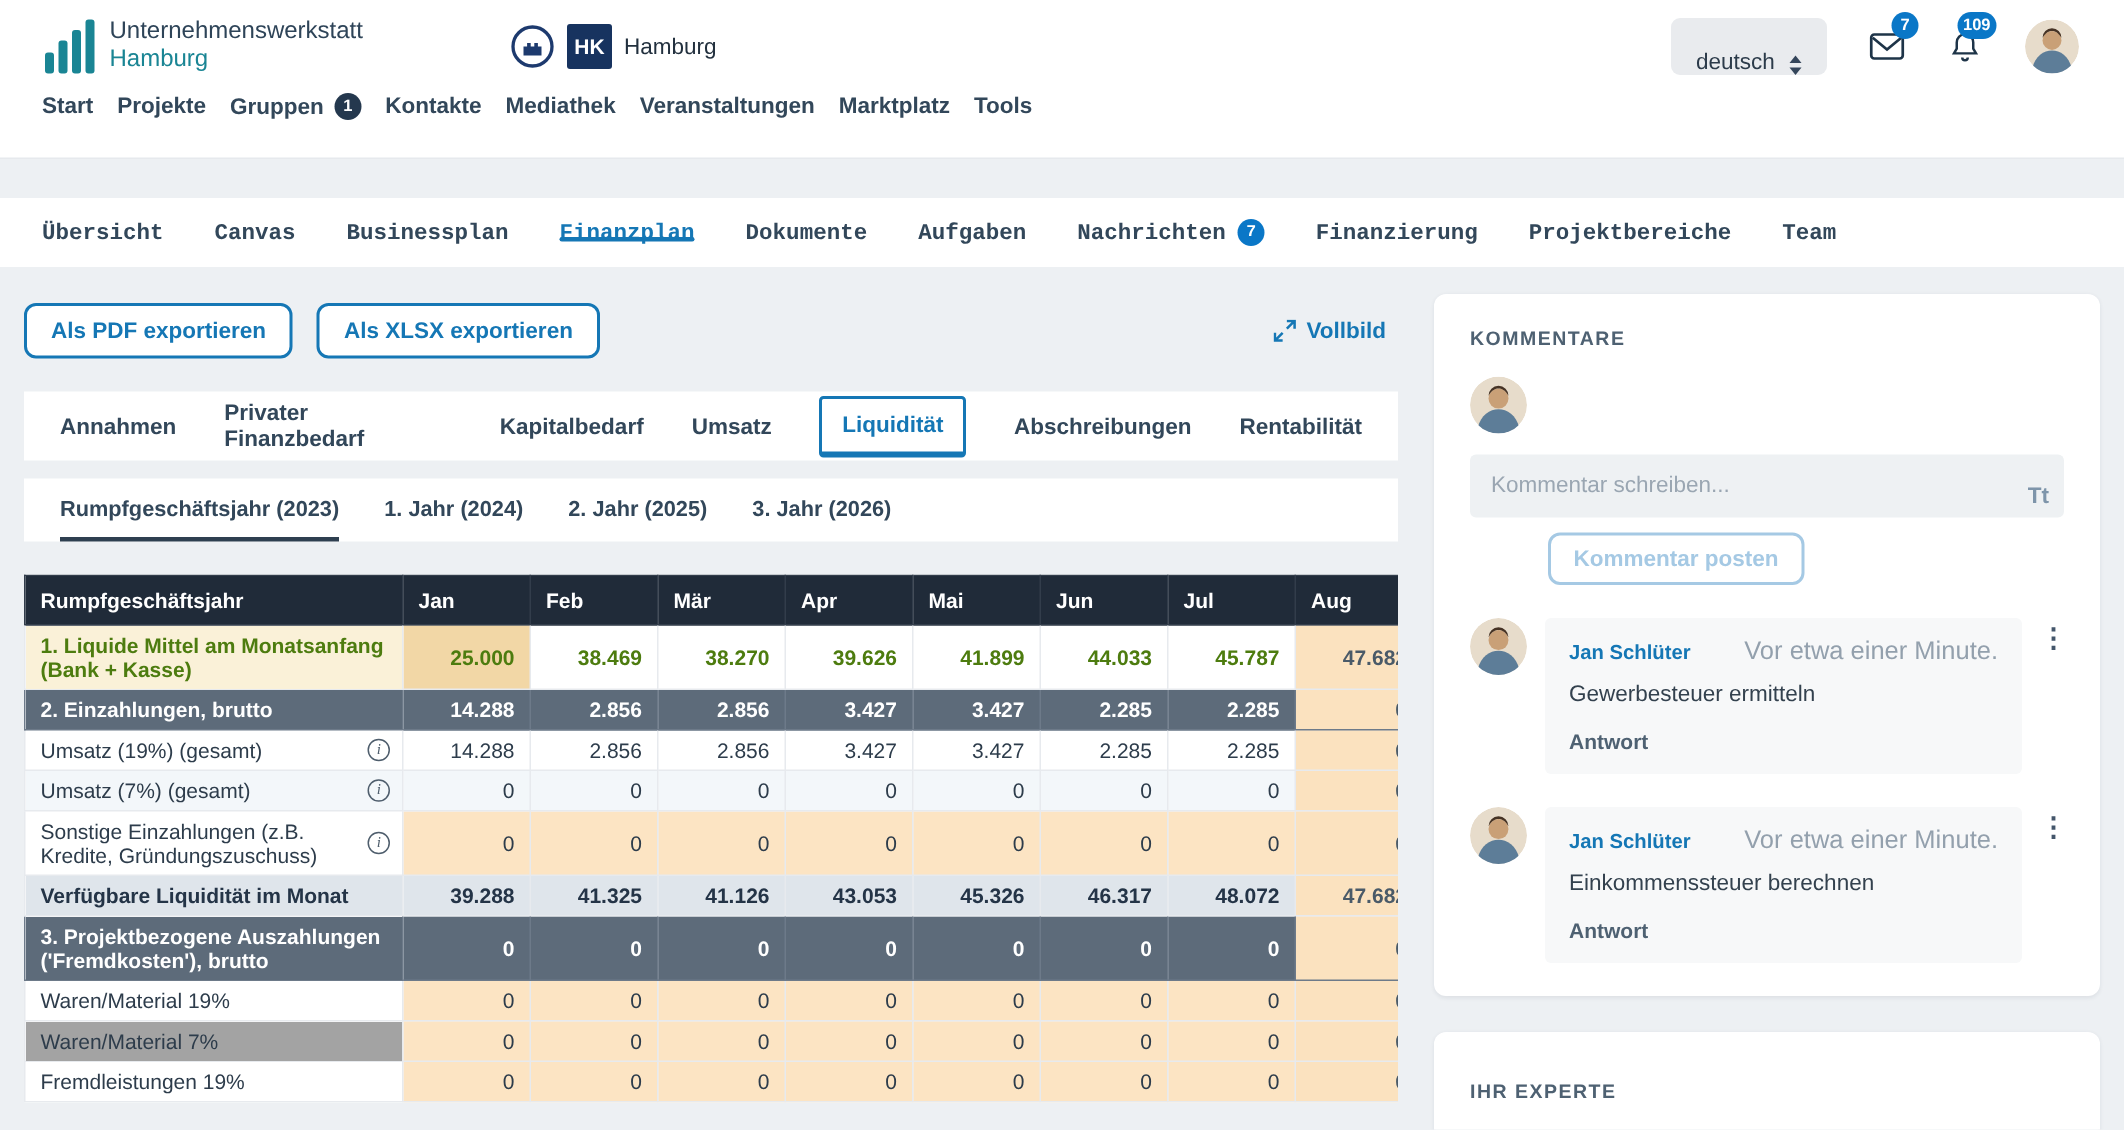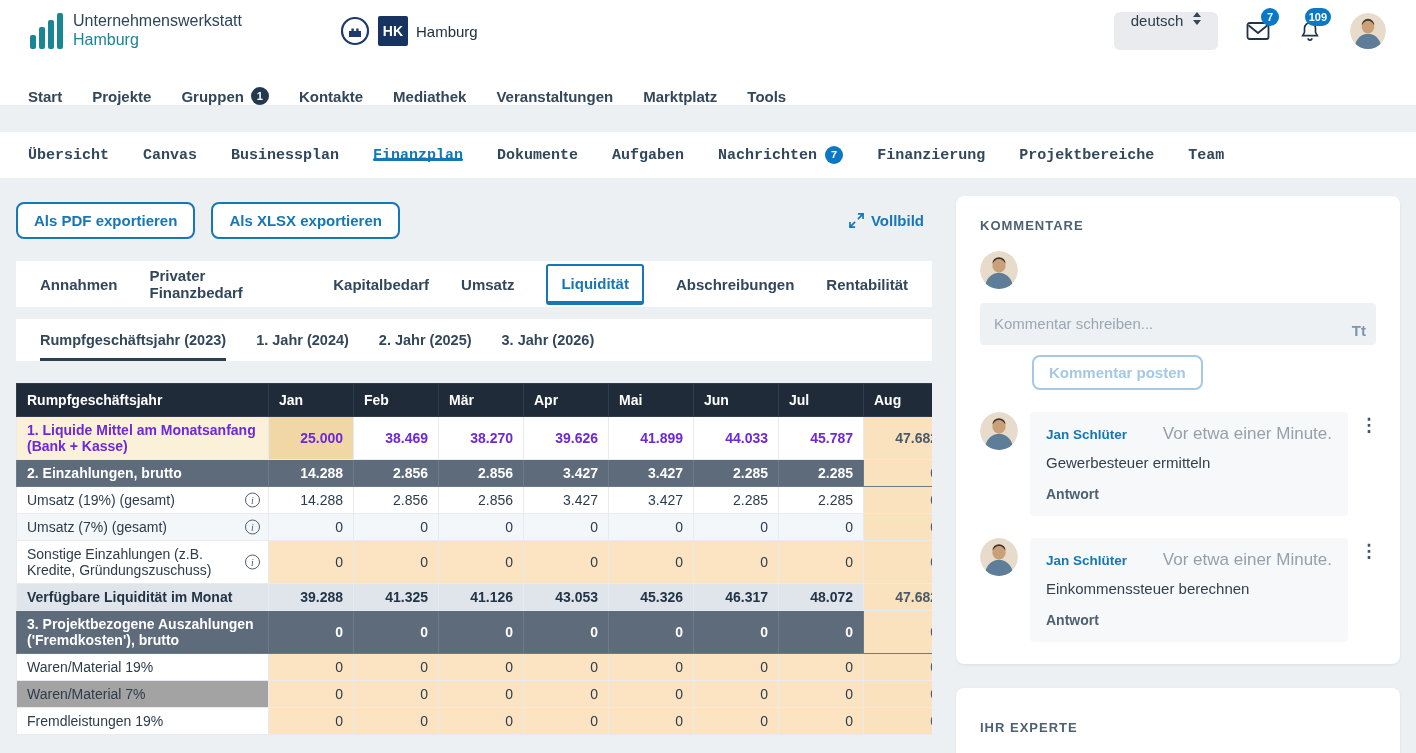--- a/index.html
+++ b/index.html
@@ -23,37 +23,37 @@
   .brand-icon i:nth-child(4){height:36px;}
   .brand-text{display:flex;flex-direction:column;line-height:1.18;font-size:16px;color:#2e4458;}
   .brand-text .teal{color:var(--teal);}
   .partner{display:flex;align-items:center;gap:8px;margin-left:98px;}
   .emblem svg{width:30px;height:30px;display:block;}
   .hk-box{width:30px;height:30px;background:#17335f;color:#fff;display:flex;align-items:center;
     justify-content:center;font-weight:700;font-size:14px;border-radius:2px;}
   .partner-city{font-size:15px;color:#22303e;}
   .top-right{margin-left:auto;display:flex;align-items:center;gap:28px;}
   .lang-select{height:38px;min-width:104px;background:#e9ebee;border-radius:6px;display:flex;
-    align-items:flex-start;justify-content:center;gap:10px;padding:0 14px;font-size:15px;color:#2c3b4a;cursor:pointer;}
+    align-items:flex-end;justify-content:center;gap:10px;padding:0 14px;font-size:15px;color:#2c3b4a;cursor:pointer;}
   .updown i{display:block;width:0;height:0;border-left:4px solid transparent;border-right:4px solid transparent;}
   .updown .up{border-bottom:5px solid #34455a;margin-bottom:3px;}
   .updown .down{border-top:5px solid #34455a;}
   .icon-wrap{position:relative;display:flex;cursor:pointer;}
   .icon-wrap svg{width:24px;height:22px;}
   .badge{background:var(--badge-blue);color:#fff;font-size:11px;font-weight:700;border-radius:9px;
     min-width:18px;height:18px;display:inline-flex;align-items:center;justify-content:center;padding:0 4px;line-height:1;}
   .icon-wrap .badge{position:absolute;top:-12px;right:-9px;}
   .badge-dark{background:#24384e;}
   .avatar{border-radius:50%;overflow:hidden;display:inline-block;flex:none;}
   .avatar svg{display:block;width:100%;height:100%;}
   .size36{width:36px;height:36px;}
   .size38{width:38px;height:38px;}
 
   
-  .mainnav{height:44px;background:#fff;display:flex;align-items:flex-end;gap:30px;padding:0 28px;
+  .mainnav{height:44px;background:#fff;display:flex;align-items:flex-start;gap:16px;padding:0 28px;
     border-bottom:1px solid #e6e9ed;}
   .nav-item{display:flex;align-items:center;gap:7px;font-size:15px;font-weight:700;color:var(--nav-text);cursor:pointer;}
 
   
   .projectbar{margin-top:26px;height:46px;background:#fff;display:flex;align-items:center;gap:34px;padding:17px 28px;font-family:Liberation Mono, monospace;}
   .proj-tab{position:relative;height:100%;display:flex;align-items:center;gap:8px;font-size:15px;
     font-weight:700;color:var(--nav-text);cursor:pointer;}
   .proj-tab.active{color:var(--accent);}
   .proj-tab.active::after{content:"";position:absolute;left:0;right:0;bottom:0;height:3px;background:var(--accent);border-radius:2px;}
 
@@ -82,21 +82,21 @@
   .fin-table{border-collapse:collapse;table-layout:fixed;width:932px;font-size:14px;}
   .fin-table th,.fin-table td{border:1px solid #e7eaee;padding:5px 10px;vertical-align:middle;}
   .fin-table thead th{background:var(--table-header-bg);color:#fff;text-align:left;font-weight:700;
     border-color:#323d4b;padding:8px 10px;}
   td.label{color:#2d3c4b;position:relative;}
   td.label.has-info{padding-right:30px;}
   .info-icon{position:absolute;right:8px;top:50%;transform:translateY(-50%);width:15px;height:15px;
     border:1.4px solid #4e5d6c;border-radius:50%;display:flex;align-items:center;justify-content:center;
     font-size:10px;font-style:italic;font-family:"Liberation Serif",serif;color:#4e5d6c;cursor:pointer;}
   td.val{text-align:right;}
-  .r-opening td{font-weight:700;color:#6d28d9;}
+  .r-opening td{font-weight:700;color:#4d7c0f;}
   .r-opening td.label{background:var(--opening-label-bg);}
   .r-opening td.first{background:var(--opening-first-bg);}
   .r-section td{background:var(--section-row-bg);color:#fff;font-weight:700;border-color:#6d7a89;}
   .r-alt td{background:#f3f7fa;}
   .r-input td.val,.r-input_alt td.val{background:var(--input-cell-bg);}
   .r-input_alt td.label{background:#a3a3a3;}
   .r-subtotal td{background:var(--subtotal-row-bg);font-weight:700;color:#243447;}
   .fin-table tbody td.col-aug{background:var(--aug-col-bg);color:#4a5a68;}
 
   

